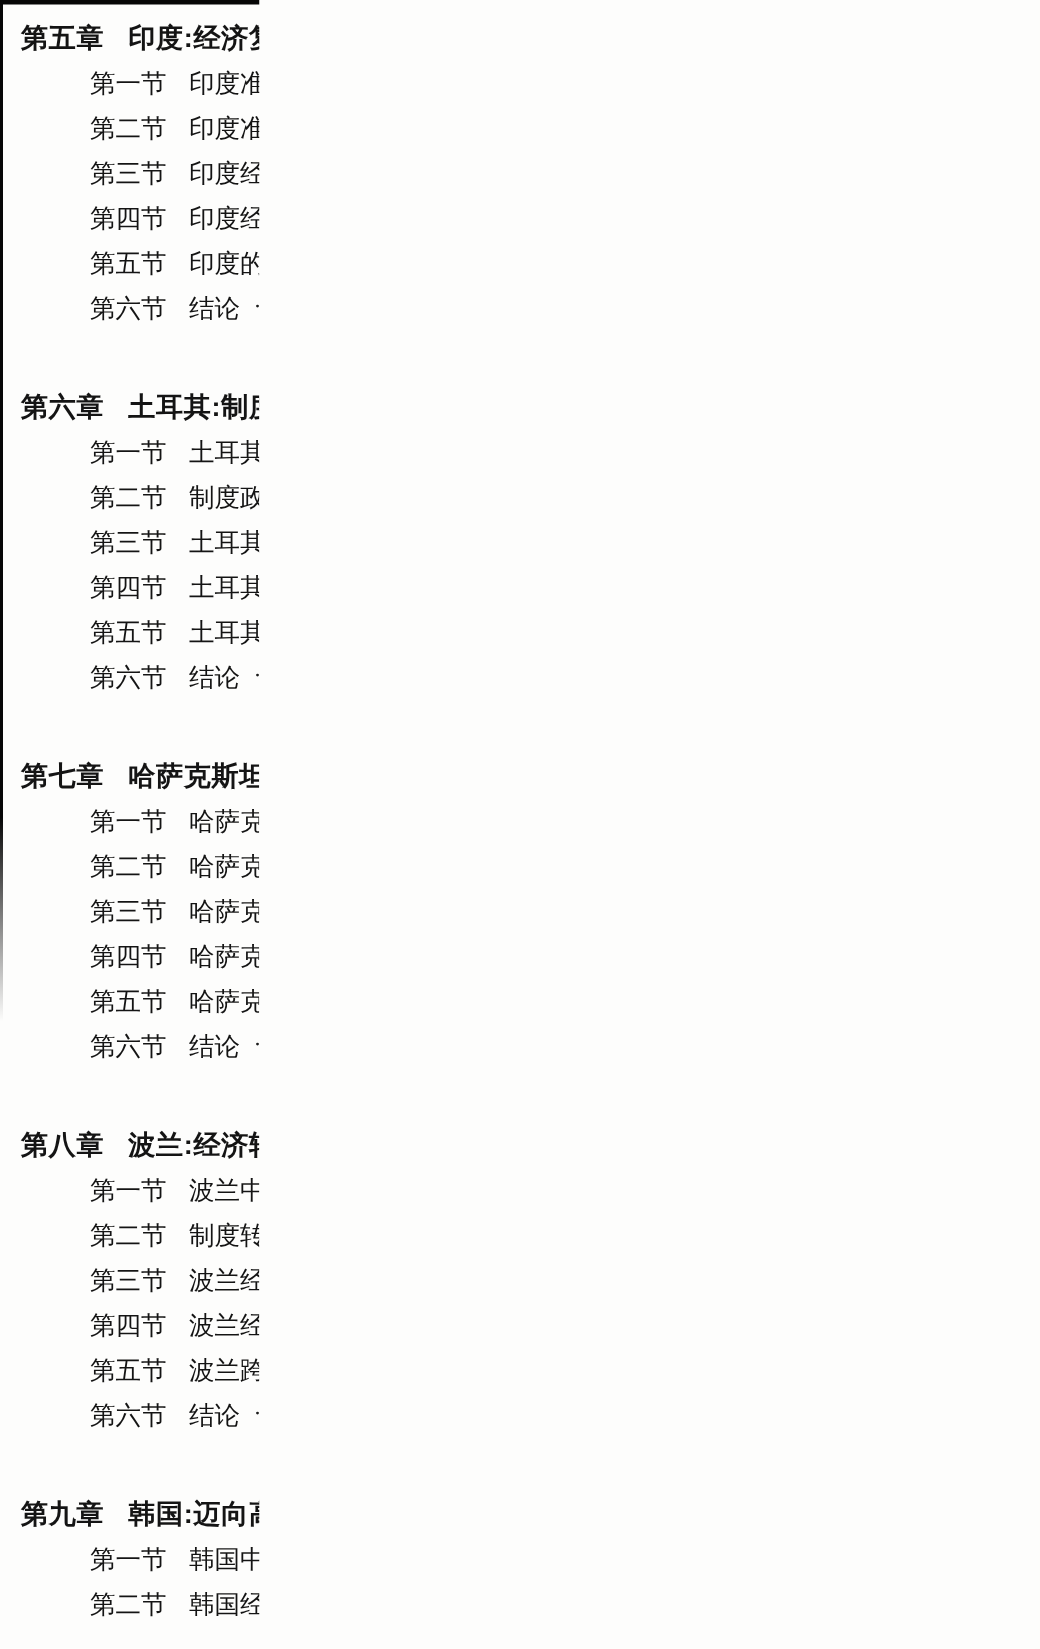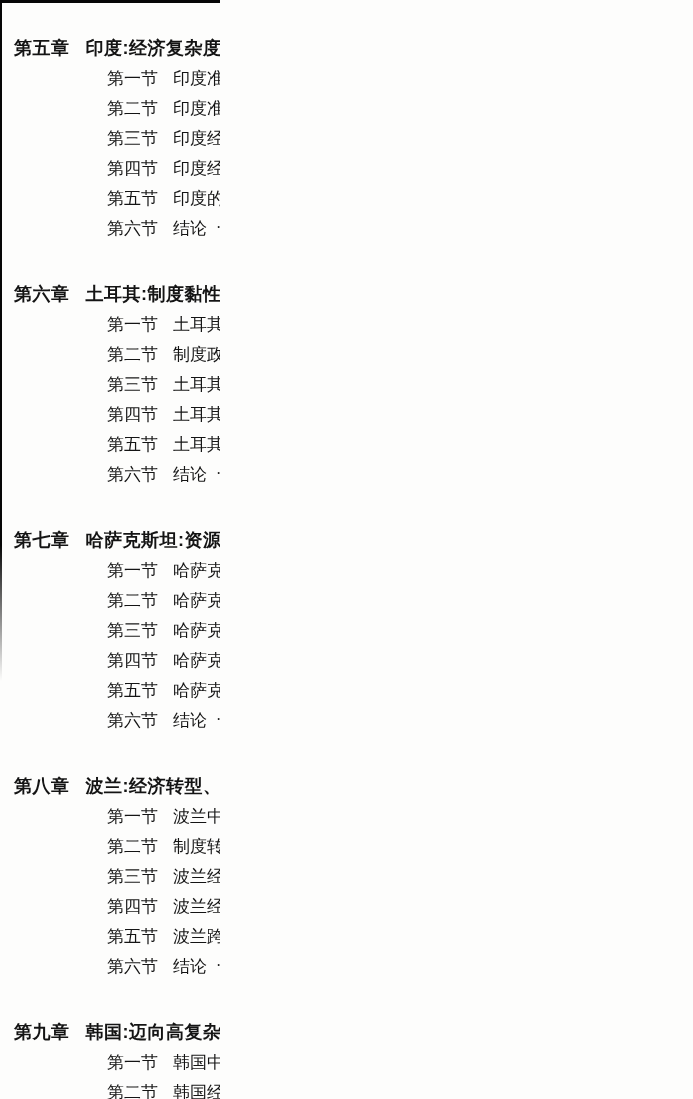--- a/index.html
+++ b/index.html
@@ -7,21 +7,21 @@
     width: 693px; height: 1099px;
     background: #ffffff;
     font-family: "Liberation Serif", serif;
   }
   .page {
     position: relative;
     width: 693px; height: 1099px;
     box-sizing: border-box;
     background: #fdfdfc;
     overflow: hidden;
-    padding: 33px 12px 0 14px;
+    padding: 10px 12px 0 14px;
   }
   
   .bar-top    { position: absolute; top: 0; left: 0; width: 100%; height: 3px; background: #060606; }
   .bar-right  { position: absolute; top: 0; right: 0; width: 3px; height: 100%; background: #060606; }
   .bar-left   { position: absolute; top: 0; left: 0; width: 2px; height: 62%;
                 background: linear-gradient(#060606 80%, rgba(6,6,6,0)); }
 
   .toc { position: relative; }
   .chapter-block + .chapter-block { margin-top: 36px; }
 
@@ -62,21 +62,21 @@
     letter-spacing: 0.5px;
   }
   .chapter-row .label { margin-right: 16px; }
 
   .section-row {
     font-family: "Liberation Serif", serif;
     font-weight: 500;
     font-size: 17px;
     margin-left: 46px;
   }
-  .section-row .label { margin-right: 15px; margin-left: 47px; }
+  .section-row .label { margin-right: 15px; }
 </style>
 </head>
 <body>
 
 <div class="page">
   <div class="bar-top"></div>
   <div class="bar-left"></div>
   <div class="bar-right"></div>
   <main class="toc">
       <section class="chapter-block">

